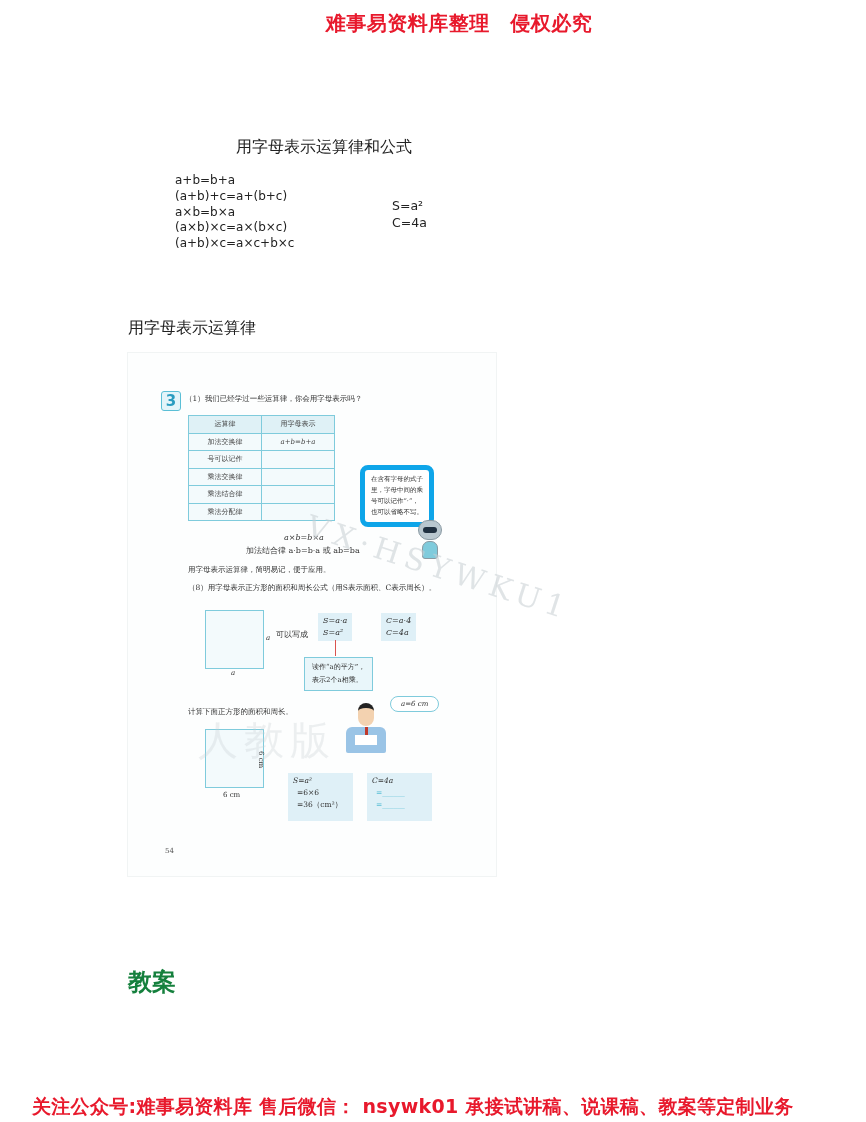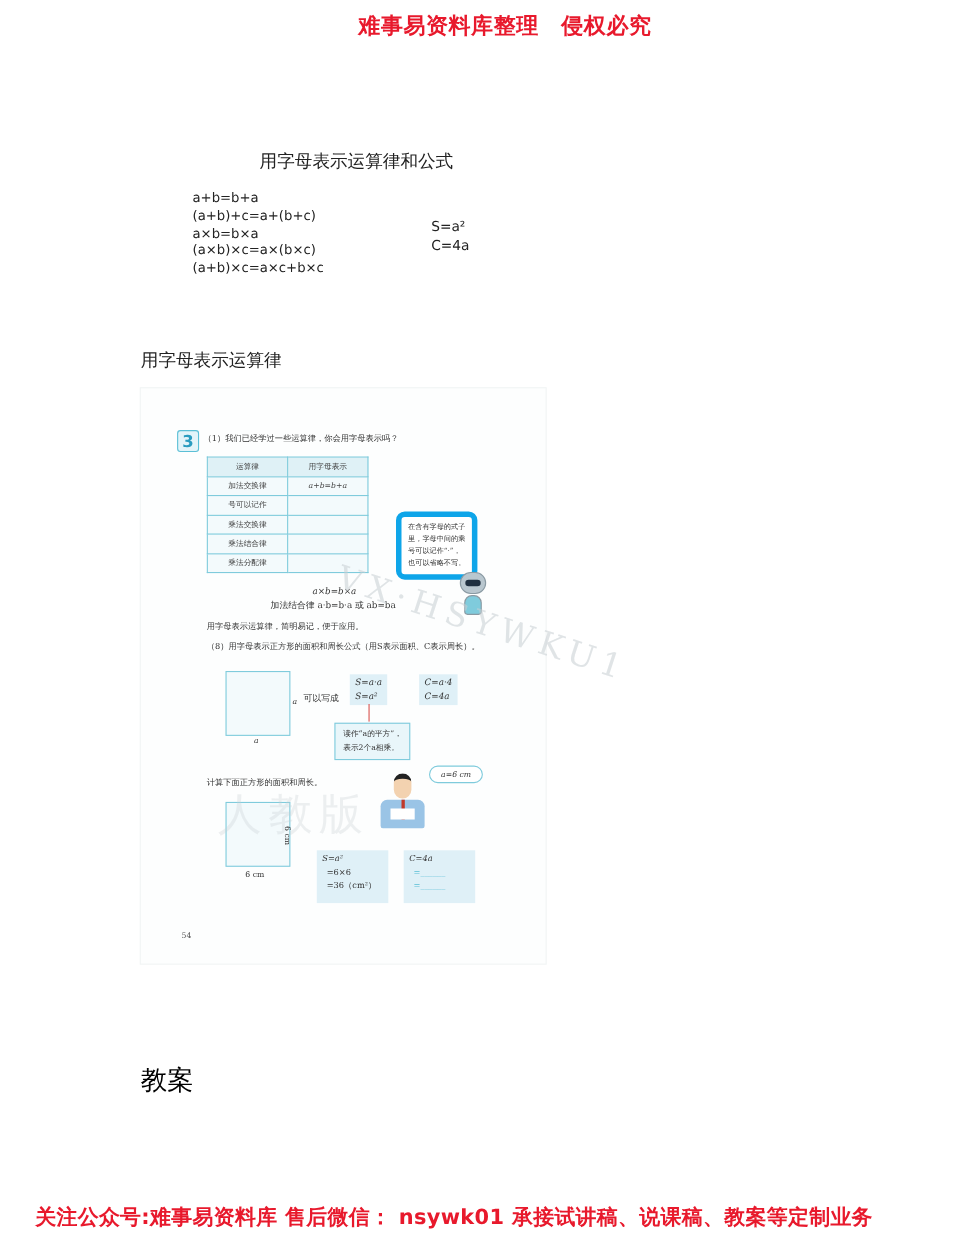--- a/index.html
+++ b/index.html
@@ -22,21 +22,21 @@
     table.laws { position:absolute; left:60px; top:62px; border-collapse:collapse; font-size:7px; }
     table.laws td { border:1px solid #7fcbdc; height:16.5px; padding:0 8px; font-family:"DejaVu Serif", serif; color:#444; background:#f3fafc; }
     table.laws td.c1 { width:56px; text-align:center; }
     table.laws td.c2 { width:56px; text-align:center; font-style:italic; }
     table.laws tr.hdr td { background:#dff1f6; }
     .bubble { border:5px solid #0ea5e9; border-radius:8px; background:#fff; font-size:6.5px; line-height:11px; padding:4px 6px; }
     .bluebox { background:#dff0f7; font-size:8px; line-height:12px; padding:2px 5px; font-style:italic; }
     .sq { border:1.2px solid #7fcbdc; background:#f3fafc; }
     .note-box { border:1px solid #7fcbdc; background:#e9f6fa; font-size:7px; line-height:13px; padding:3px 7px; }
     .watermark { color:#c8cfd3; font-size:30px; font-family:"DejaVu Serif", serif; opacity:0.55; transform:rotate(18deg); transform-origin:left top; letter-spacing:6px; }
-    #jiaoan { left:128px; top:966px; font-size:24px; font-weight:normal; color:#000000; }
+    #jiaoan { left:128px; top:966px; font-size:24px; font-weight:bold; color:#15803d; }
     .robot-head { width:22px; height:18px; border-radius:10px; background:#b9c7cf; border:1px solid #8a9aa3; }
     .robot-eye { width:14px; height:6px; background:#203040; border-radius:3px; }
     .robot-body { width:14px; height:16px; border-radius:7px 7px 3px 3px; background:#7fcbdc; border:1px solid #8a9aa3; }
   </style>
 </head>
 <body>
 
 <div id="top-banner" class="abs red-banner">难事易资料库整理　侵权必究</div>
 
 <div id="slide-title" class="abs">用字母表示运算律和公式</div>

